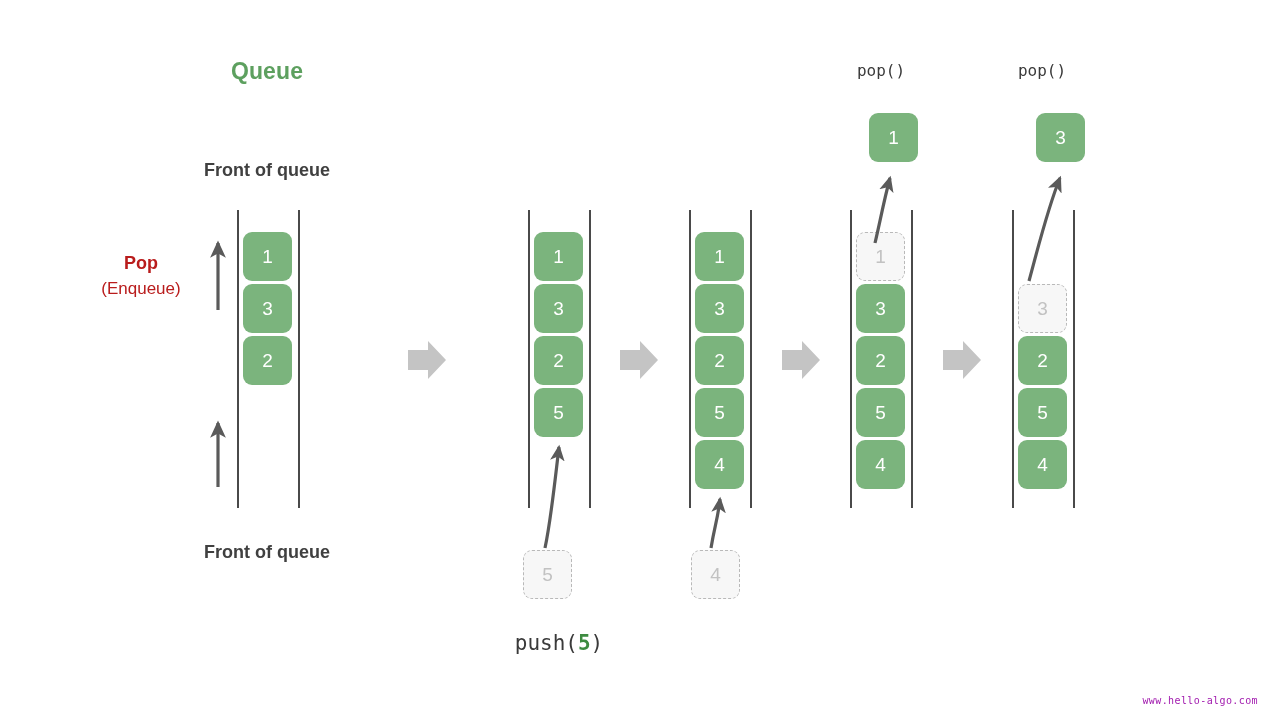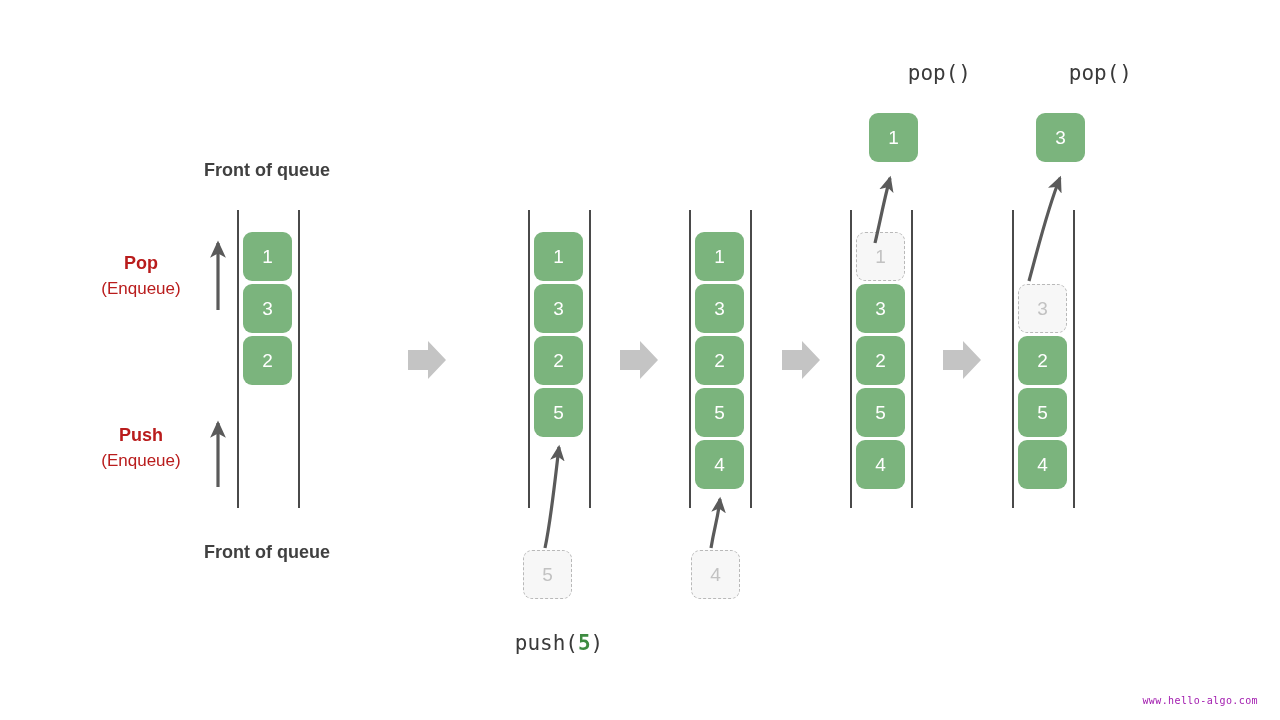--- a/index.html
+++ b/index.html
@@ -102,23 +102,23 @@
     font-family: "DejaVu Sans Mono", monospace;
     font-size: 21px;
     color: #3a3a3a;
     letter-spacing: 0px;
   }
   .op-caption .arg { color: #3d8b40; font-weight: bold; }
 
   .pop-caption {
     position: absolute;
     width: 180px;
-    text-align: right;
+    text-align: center;
     font-family: "DejaVu Sans Mono", monospace;
-    font-size: 21px;
+    font-size: 16px;
     color: #3a3a3a;
   }
 
   
   .watermark {
     position: absolute;
     right: 22px;
     bottom: 14px;
     font-family: "DejaVu Sans Mono", monospace;
     font-size: 10px;
@@ -132,33 +132,30 @@
     width: 1280px;
     height: 720px;
     pointer-events: none;
   }
 </style>
 </head>
 <body>
 
 <div id="stage">
 
+  <div class="abs title-queue">Queue</div>
 
   <div class="abs label-bold label-front">Front of queue</div>
   <div class="abs label-bold label-rear">Front of queue</div>
 
   <div class="abs side-label label-pop">
     <span class="big">Pop</span>
     <span class="sub">(Enqueue)</span>
   </div>
 
-  <div class="abs side-label label-push">
-    <span class="big">Push</span>
-    <span class="sub">(Enqueue)</span>
-  </div>
 
   <div class="rail" style="left:237px; top:210px; height:298px;"></div>
   <div class="rail" style="left:298px; top:210px; height:298px;"></div>
 
   <div class="rail" style="left:528px; top:210px; height:298px;"></div>
   <div class="rail" style="left:589px; top:210px; height:298px;"></div>
 
   <div class="rail" style="left:689px; top:210px; height:298px;"></div>
   <div class="rail" style="left:750px; top:210px; height:298px;"></div>
 

